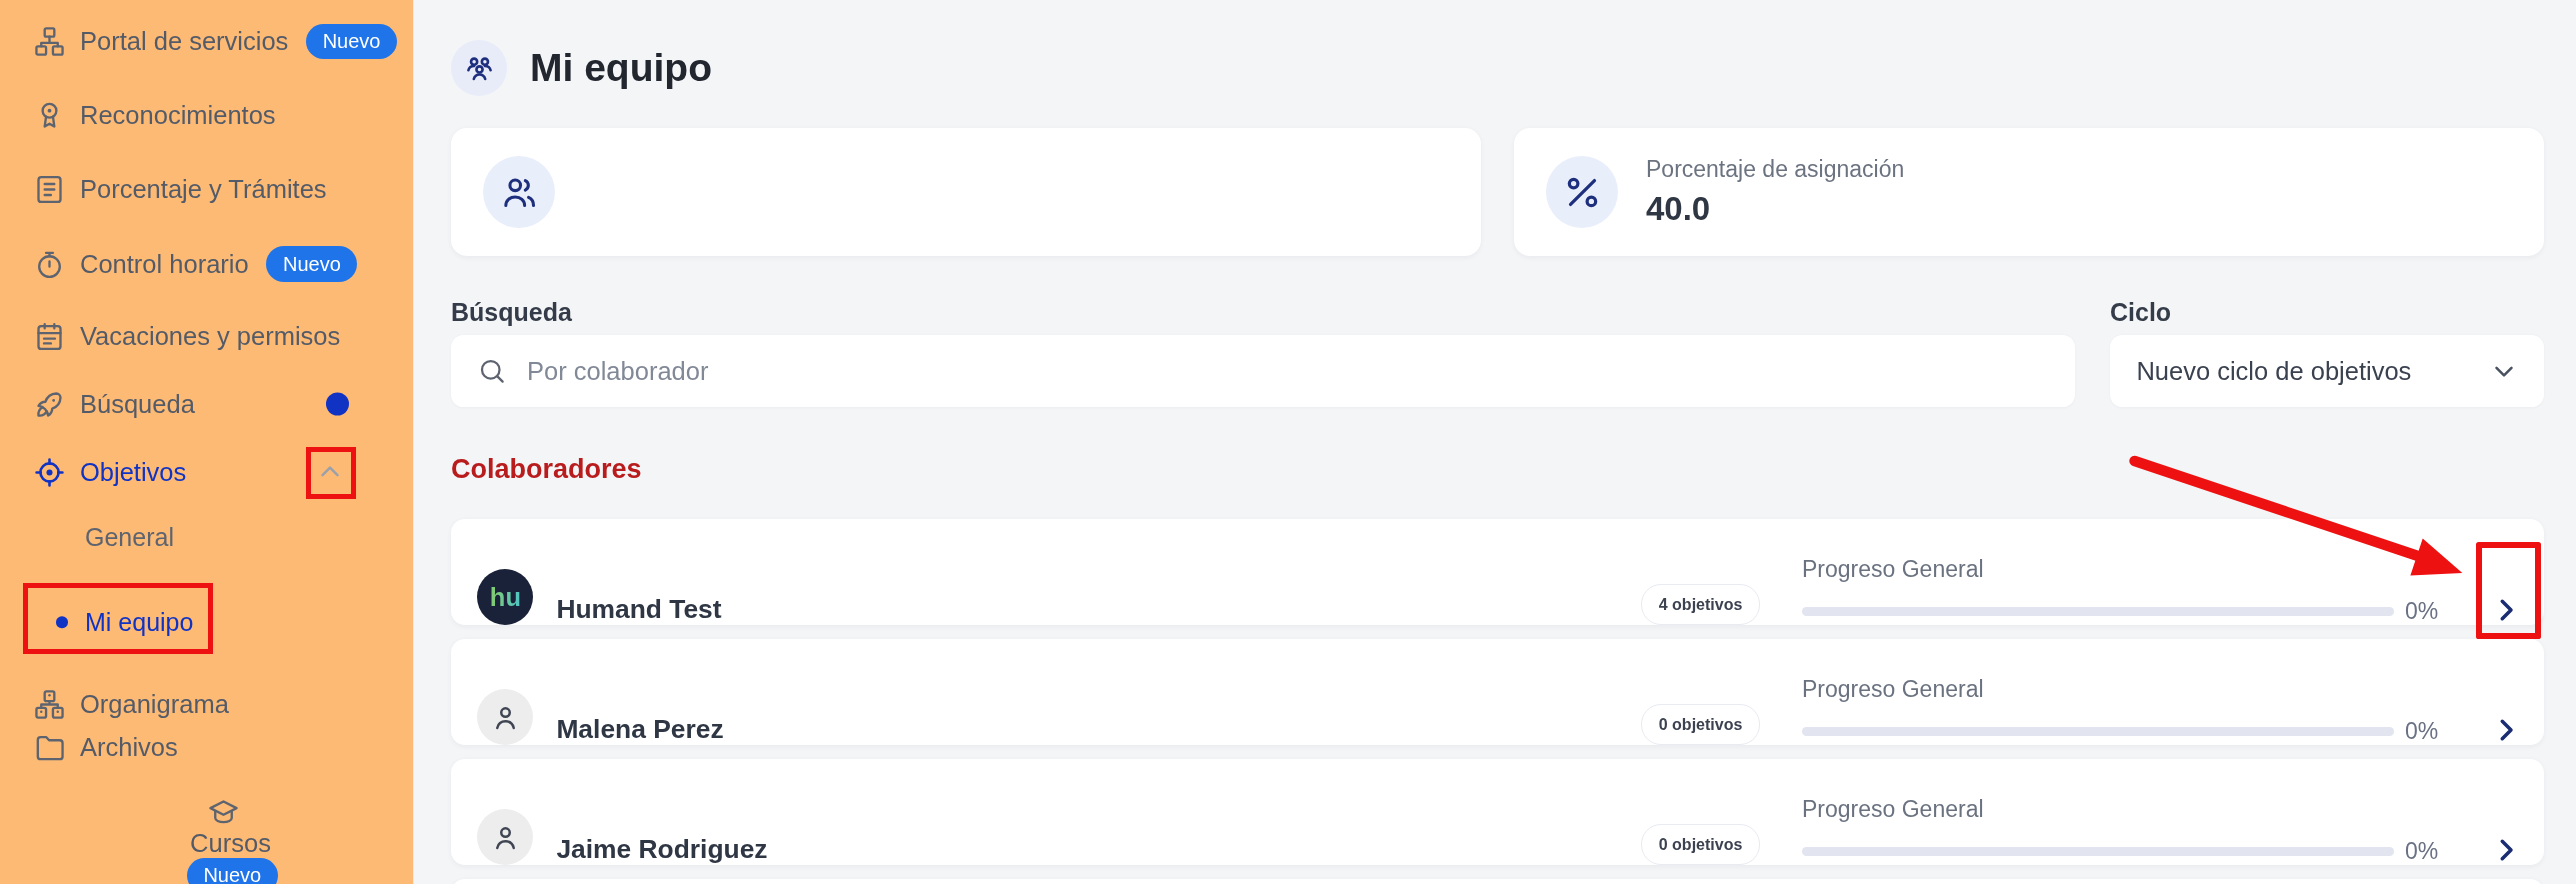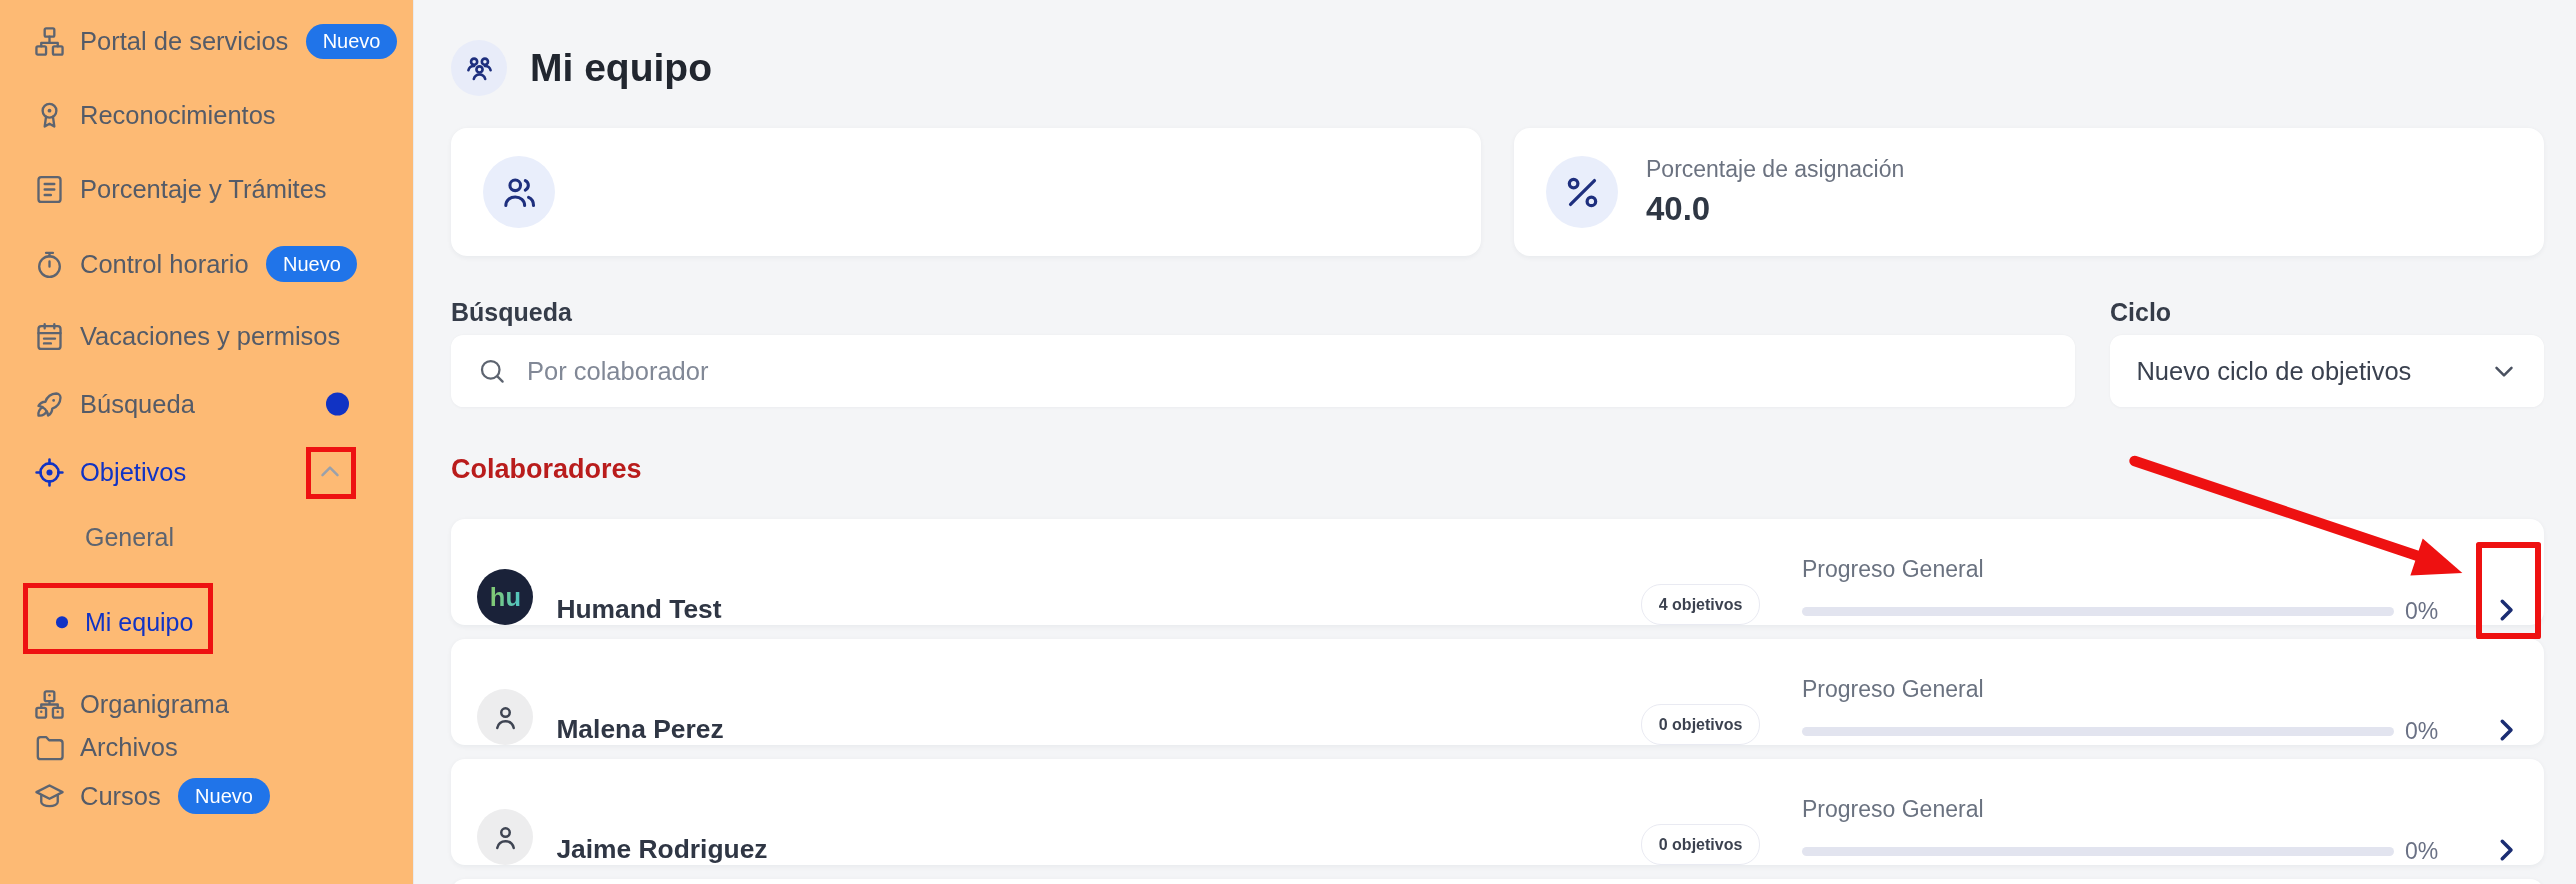--- a/index.html
+++ b/index.html
@@ -197,21 +197,21 @@
   </div>
         <div class="side-item" style="top: 717px;">
     <span class="side-icon">
             <svg viewBox="0 0 24 24" fill="none" stroke="currentColor" stroke-width="1.7" stroke-linecap="round" stroke-linejoin="round">
               <path d="M3.5 6.5c0-1.1.9-2 2-2h4.2l2 2.2h7.8c1.1 0 2 .9 2 2v9.8c0 1.1-.9 2-2 2h-14c-1.1 0-2-.9-2-2z"></path>
             </svg>
           </span>
     <span class="side-label">Archivos</span>
 
   </div>
-        <div class="side-item" style="top: 766px;">
+        <div class="side-item" style="top: 796px; flex-direction: column;">
     <span class="side-icon">
             <svg viewBox="0 0 24 24" fill="none" stroke="currentColor" stroke-width="1.7" stroke-linecap="round" stroke-linejoin="round">
               <path d="M12 4 2.5 8.8 12 13.6l9.5-4.8z"></path>
               <path d="M6 11v5c0 1.7 2.7 3 6 3s6-1.3 6-3v-5"></path>
             </svg>
           </span>
     <span class="side-label">Cursos</span>
     <span class="side-badge">Nuevo</span>
 
   </div>

